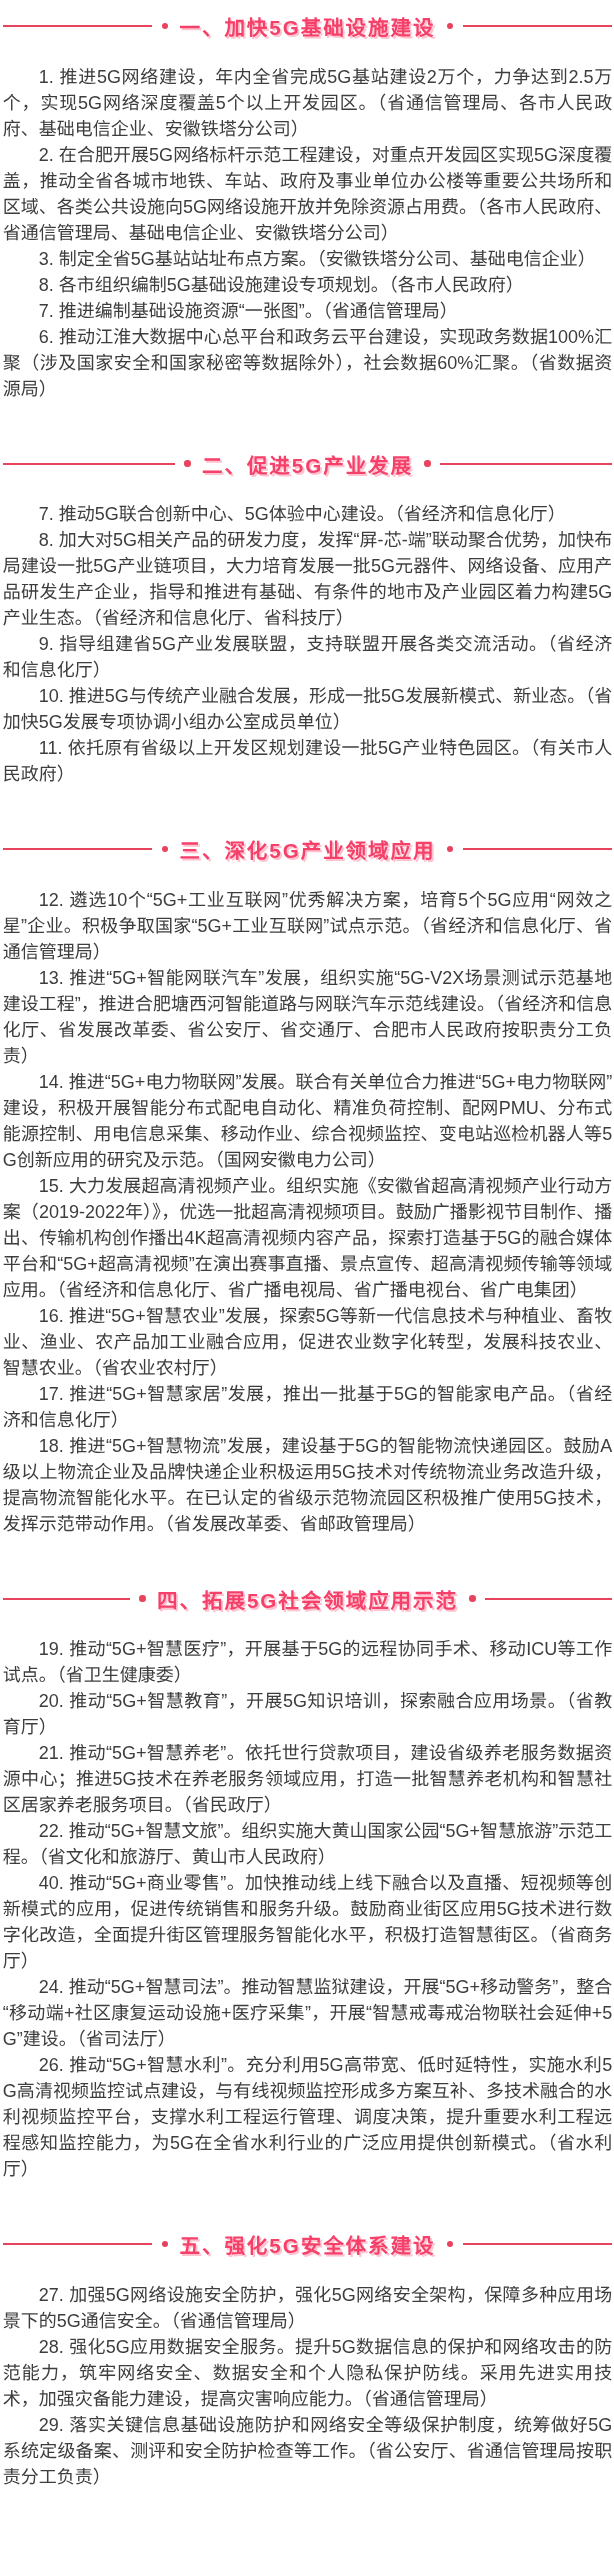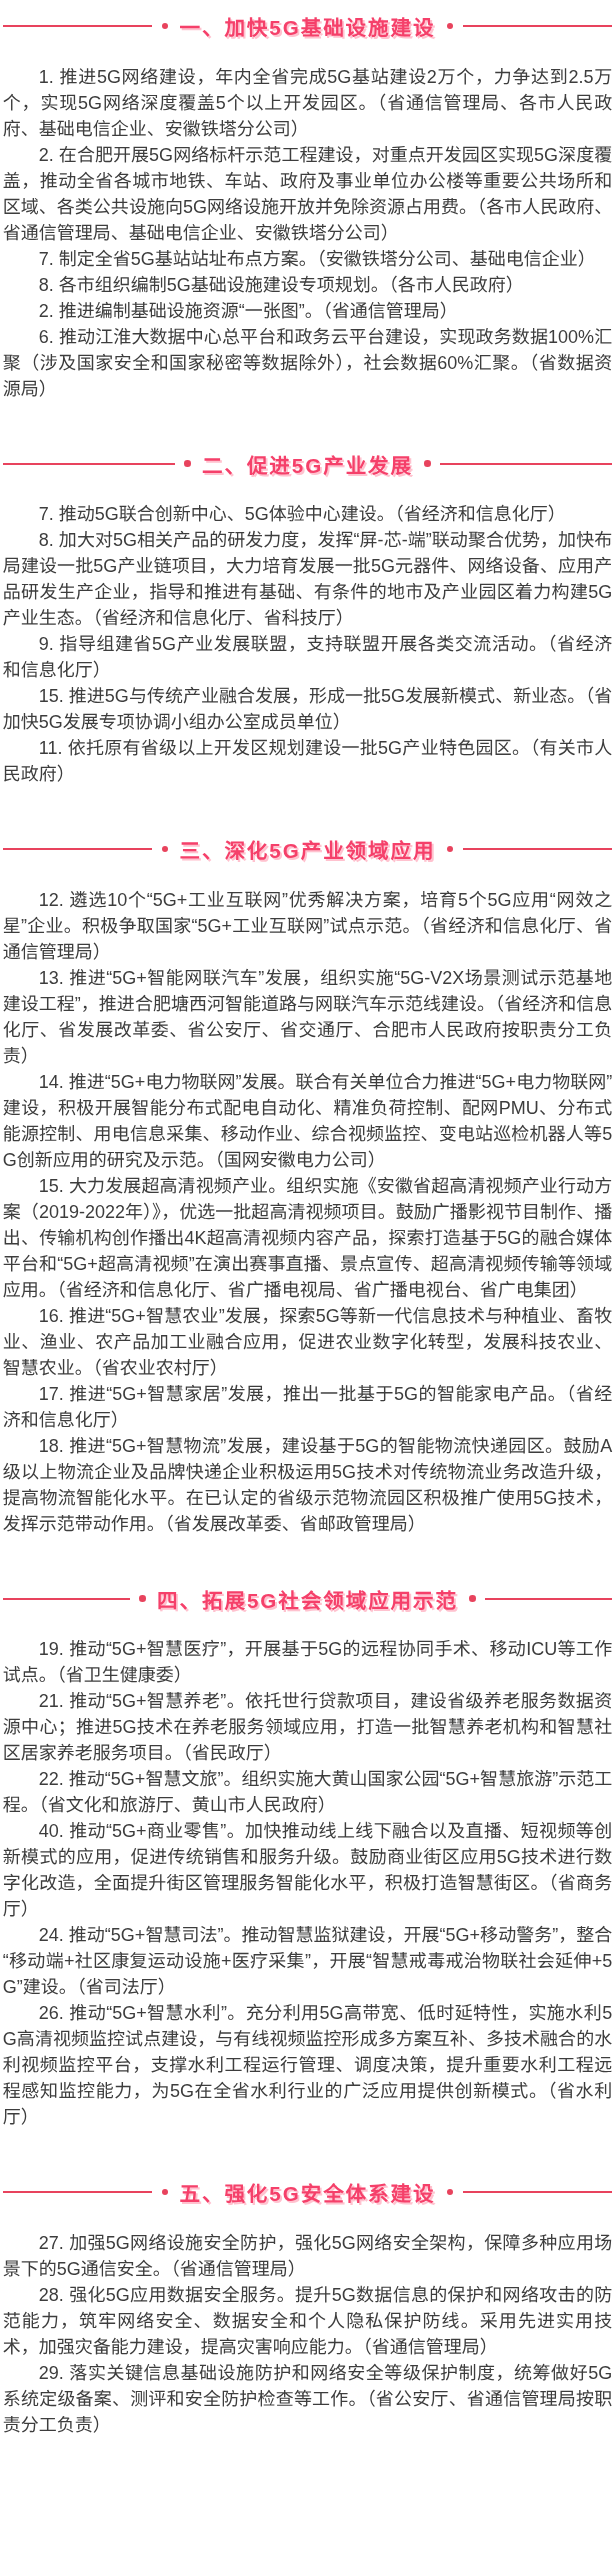--- a/index.html
+++ b/index.html
@@ -70,37 +70,37 @@
     <section class="section">
       <div class="section-header">
         <span class="rule"></span>
         <span class="dot"></span>
         <span class="section-title">一、加快5G基础设施建设</span>
         <span class="dot"></span>
         <span class="rule"></span>
       </div>
       <p class="item">1. 推进5G网络建设，年内全省完成5G基站建设2万个，力争达到2.5万个，实现5G网络深度覆盖5个以上开发园区。（省通信管理局、各市人民政府、基础电信企业、安徽铁塔分公司）</p>
       <p class="item">2. 在合肥开展5G网络标杆示范工程建设，对重点开发园区实现5G深度覆盖，推动全省各城市地铁、车站、政府及事业单位办公楼等重要公共场所和区域、各类公共设施向5G网络设施开放并免除资源占用费。（各市人民政府、省通信管理局、基础电信企业、安徽铁塔分公司）</p>
-      <p class="item">7. 制定全省5G基站站址布点方案。（安徽铁塔分公司、基础电信企业）</p>
+      <p class="item">3. 制定全省5G基站站址布点方案。（安徽铁塔分公司、基础电信企业）</p>
       <p class="item">8. 各市组织编制5G基础设施建设专项规划。（各市人民政府）</p>
-      <p class="item">2. 推进编制基础设施资源“一张图”。（省通信管理局）</p>
+      <p class="item">7. 推进编制基础设施资源“一张图”。（省通信管理局）</p>
       <p class="item">6. 推动江淮大数据中心总平台和政务云平台建设，实现政务数据100%汇聚（涉及国家安全和国家秘密等数据除外），社会数据60%汇聚。（省数据资源局）</p>
     </section>
     <section class="section">
       <div class="section-header">
         <span class="rule"></span>
         <span class="dot"></span>
         <span class="section-title">二、促进5G产业发展</span>
         <span class="dot"></span>
         <span class="rule"></span>
       </div>
       <p class="item">7. 推动5G联合创新中心、5G体验中心建设。（省经济和信息化厅）</p>
       <p class="item">8. 加大对5G相关产品的研发力度，发挥“屏-芯-端”联动聚合优势，加快布局建设一批5G产业链项目，大力培育发展一批5G元器件、网络设备、应用产品研发生产企业，指导和推进有基础、有条件的地市及产业园区着力构建5G产业生态。（省经济和信息化厅、省科技厅）</p>
       <p class="item">9. 指导组建省5G产业发展联盟，支持联盟开展各类交流活动。（省经济和信息化厅）</p>
-      <p class="item">15. 推进5G与传统产业融合发展，形成一批5G发展新模式、新业态。（省加快5G发展专项协调小组办公室成员单位）</p>
+      <p class="item">10. 推进5G与传统产业融合发展，形成一批5G发展新模式、新业态。（省加快5G发展专项协调小组办公室成员单位）</p>
       <p class="item">11. 依托原有省级以上开发区规划建设一批5G产业特色园区。（有关市人民政府）</p>
     </section>
     <section class="section">
       <div class="section-header">
         <span class="rule"></span>
         <span class="dot"></span>
         <span class="section-title">三、深化5G产业领域应用</span>
         <span class="dot"></span>
         <span class="rule"></span>
       </div>
@@ -114,20 +114,21 @@
     </section>
     <section class="section">
       <div class="section-header">
         <span class="rule"></span>
         <span class="dot"></span>
         <span class="section-title">四、拓展5G社会领域应用示范</span>
         <span class="dot"></span>
         <span class="rule"></span>
       </div>
       <p class="item">19. 推动“5G+智慧医疗”，开展基于5G的远程协同手术、移动ICU等工作试点。（省卫生健康委）</p>
+      <p class="item">20. 推动“5G+智慧教育”，开展5G知识培训，探索融合应用场景。（省教育厅）</p>
       <p class="item">21. 推动“5G+智慧养老”。依托世行贷款项目，建设省级养老服务数据资源中心；推进5G技术在养老服务领域应用，打造一批智慧养老机构和智慧社区居家养老服务项目。（省民政厅）</p>
       <p class="item">22. 推动“5G+智慧文旅”。组织实施大黄山国家公园“5G+智慧旅游”示范工程。（省文化和旅游厅、黄山市人民政府）</p>
       <p class="item">40. 推动“5G+商业零售”。加快推动线上线下融合以及直播、短视频等创新模式的应用，促进传统销售和服务升级。鼓励商业街区应用5G技术进行数字化改造，全面提升街区管理服务智能化水平，积极打造智慧街区。（省商务厅）</p>
       <p class="item">24. 推动“5G+智慧司法”。推动智慧监狱建设，开展“5G+移动警务”，整合“移动端+社区康复运动设施+医疗采集”，开展“智慧戒毒戒治物联社会延伸+5G”建设。（省司法厅）</p>
       <p class="item">26. 推动“5G+智慧水利”。充分利用5G高带宽、低时延特性，实施水利5G高清视频监控试点建设，与有线视频监控形成多方案互补、多技术融合的水利视频监控平台，支撑水利工程运行管理、调度决策，提升重要水利工程远程感知监控能力，为5G在全省水利行业的广泛应用提供创新模式。（省水利厅）</p>
     </section>
     <section class="section">
       <div class="section-header">
         <span class="rule"></span>
         <span class="dot"></span>

